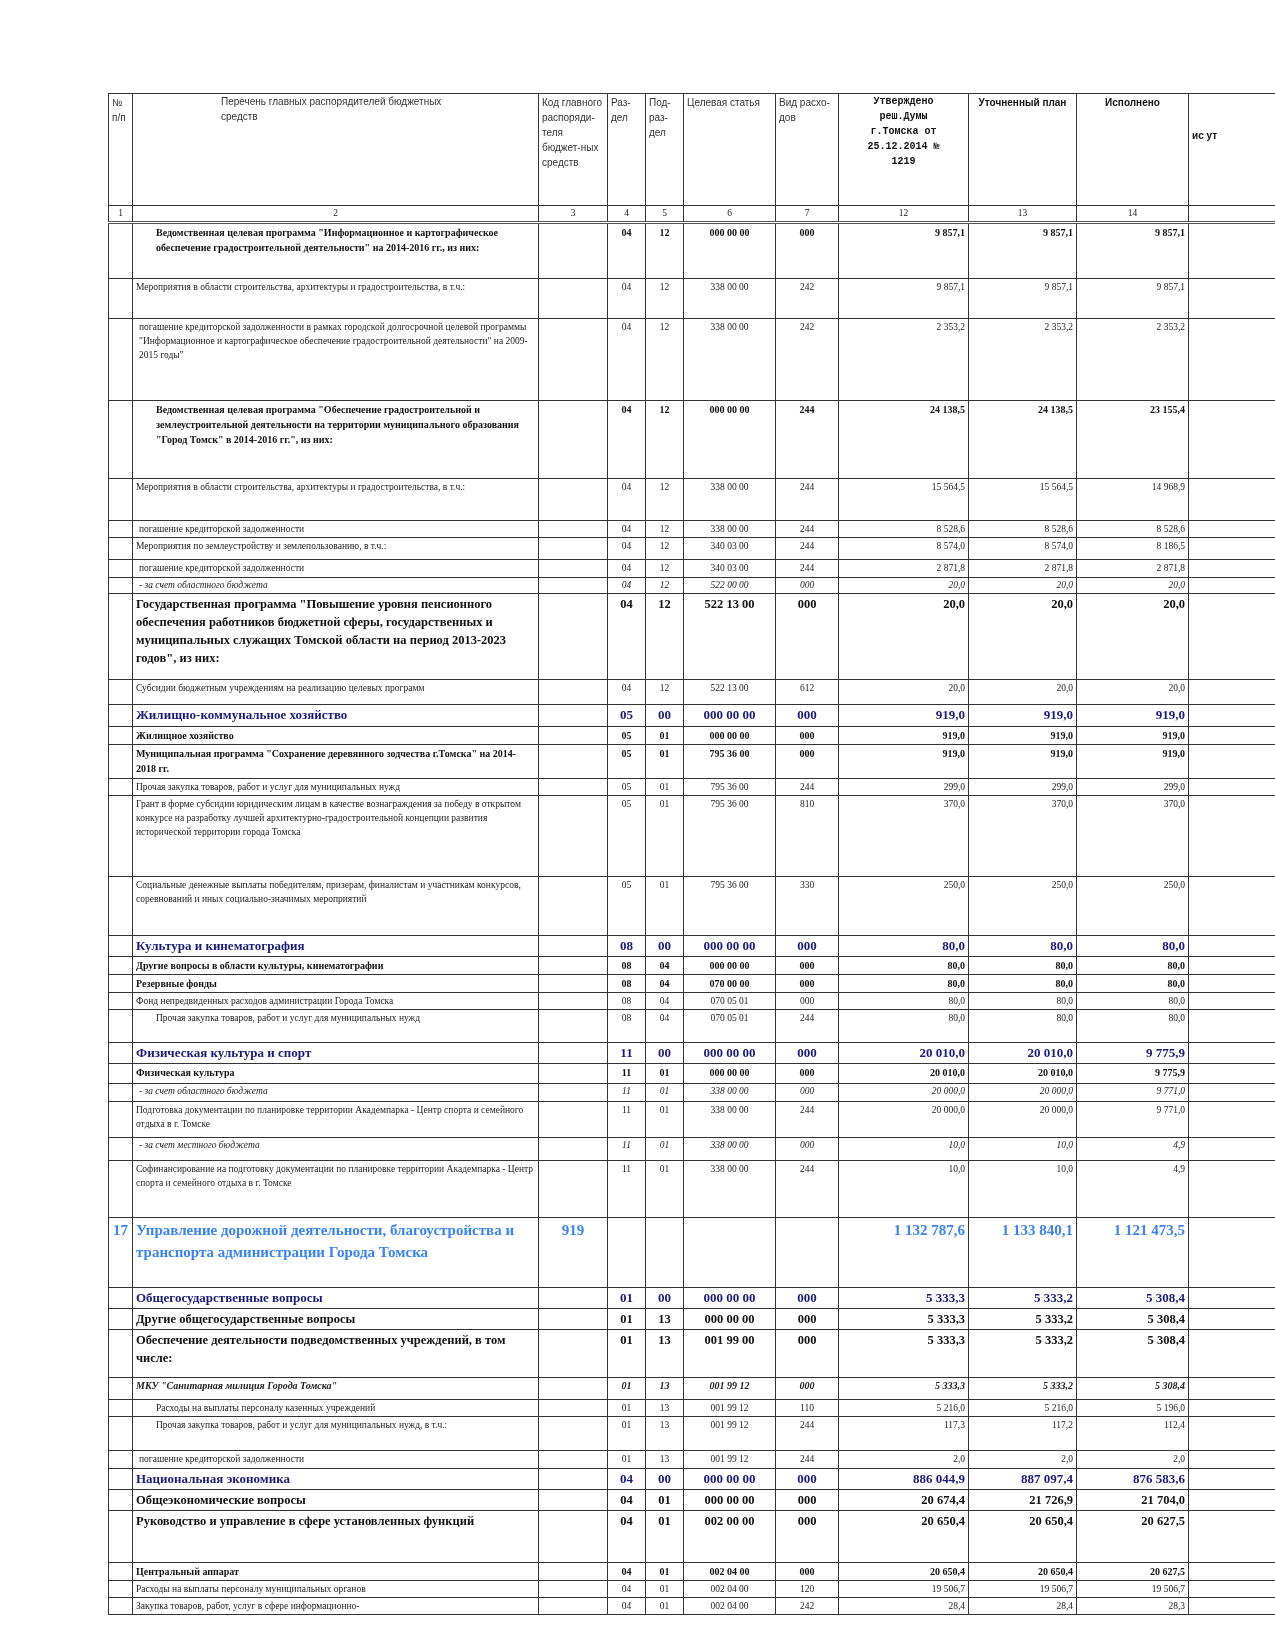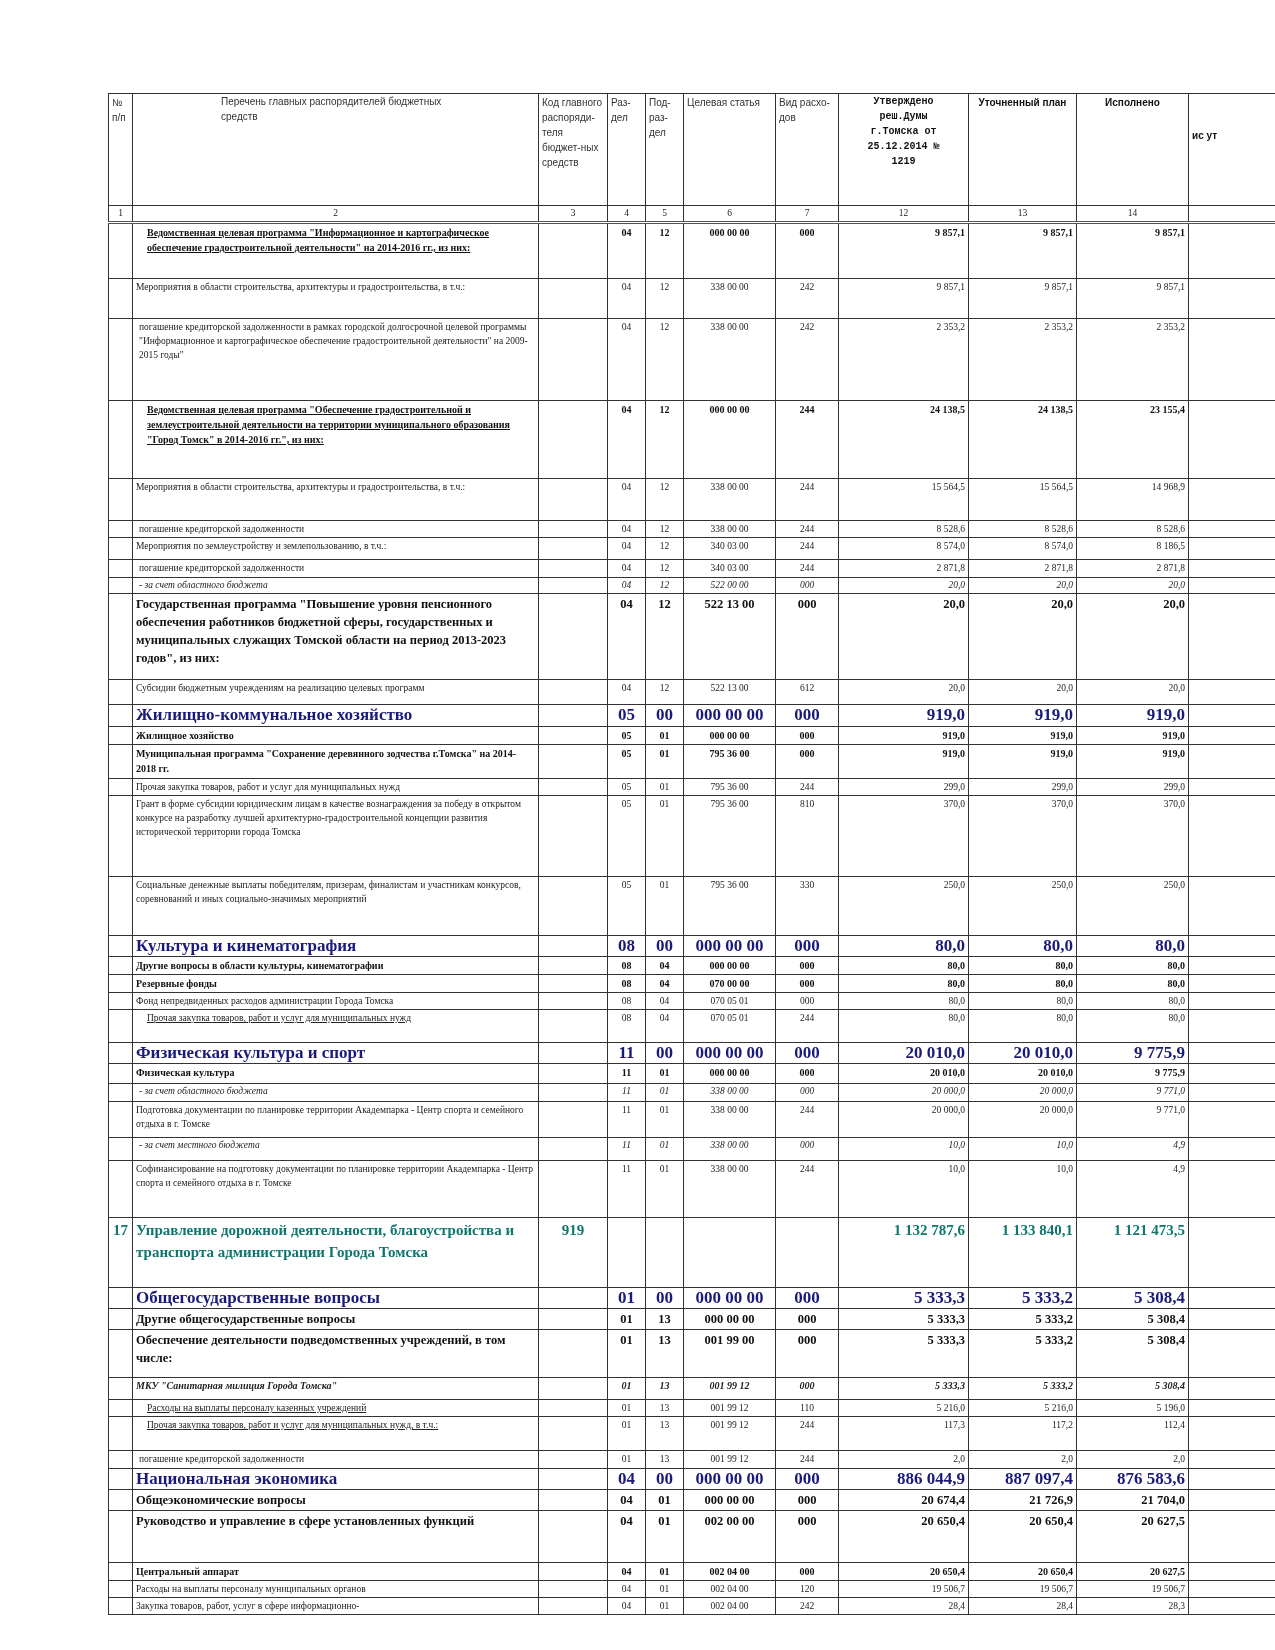--- a/index.html
+++ b/index.html
@@ -11,24 +11,24 @@
   col.c-v13 { width:108px; } col.c-v14 { width:112px; } col.c-extra { width:120px; }
   td.hdr { font-family:"Liberation Sans", sans-serif; font-size:9.5px; line-height:12px; color:#333; }
   td.hdr-big { font-family:"Liberation Sans", sans-serif; font-weight:bold; font-size:14px; line-height:20px; text-align:center; color:#111; }
   tr.numrow td { font-size:9.5px; line-height:13px; text-align:center; border-bottom:3px double #555; }
   td.ctr { text-align:center; }
   td.num { text-align:right; }
   tr.bold td { font-weight:bold; color:#111; }
   tr.bold-lg td { font-weight:bold; color:#111; font-size:12.5px; line-height:18px; }
   tr.ital td { font-style:italic; font-size:9.5px; line-height:13px; }
   tr.ital-bold td { font-style:italic; font-weight:bold; font-size:10px; line-height:14px; }
-  tr.blue td { color:#1a1a7a; font-weight:bold; font-size:17px; line-height:18px; }
-  tr.red td { color:#0f766e; font-weight:bold; font-size:15px; line-height:22px; }
+  tr.blue td { color:#1a1a7a; font-weight:bold; font-size:13px; line-height:18px; }
+  tr.red td { color:#3b82f6; font-weight:bold; font-size:15px; line-height:22px; }
   tr.thin td { font-size:9.5px; line-height:14px; }
-  td.name.indent { padding-left:14px;text-decoration:underline; }
+  td.name.indent { padding-left:23px; }
   td.name.indent2 { padding-left:6px; }
 </style>
 </head>
 <body>
 
 <table class="budget">
   <colgroup>
     <col class="c-num">
       <col class="c-name">
       <col class="c-code">

